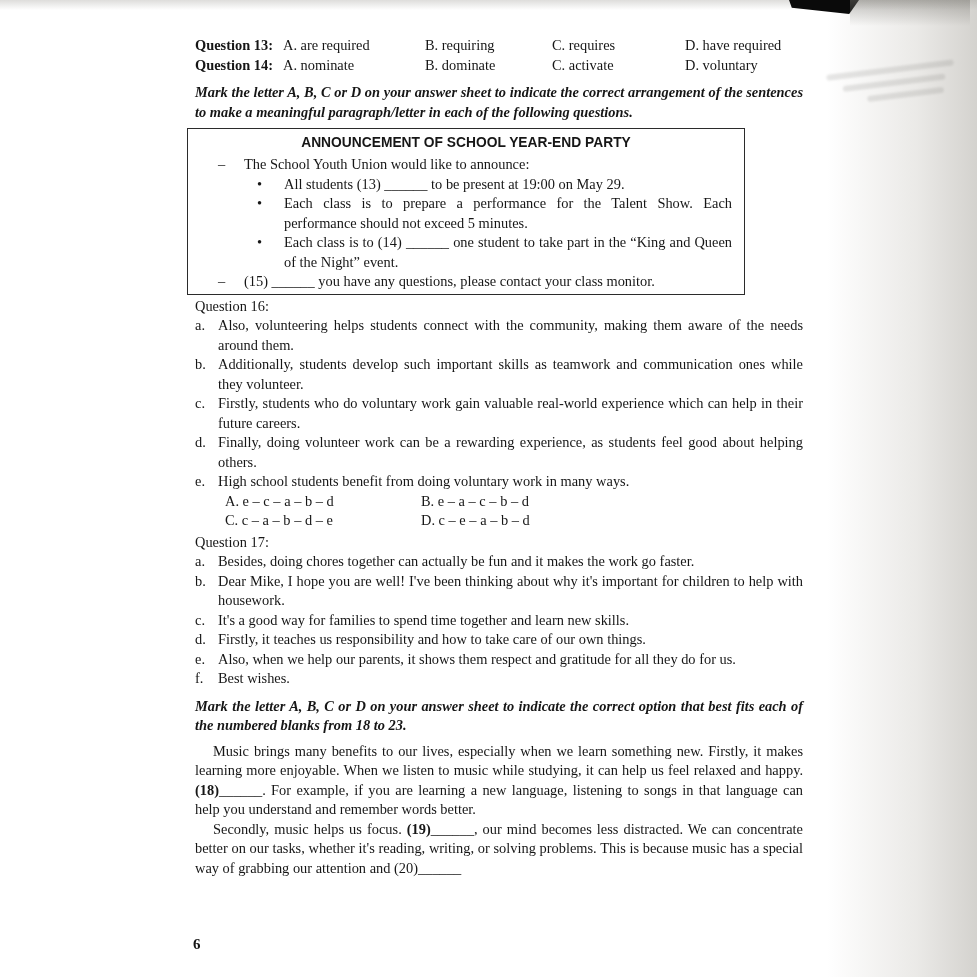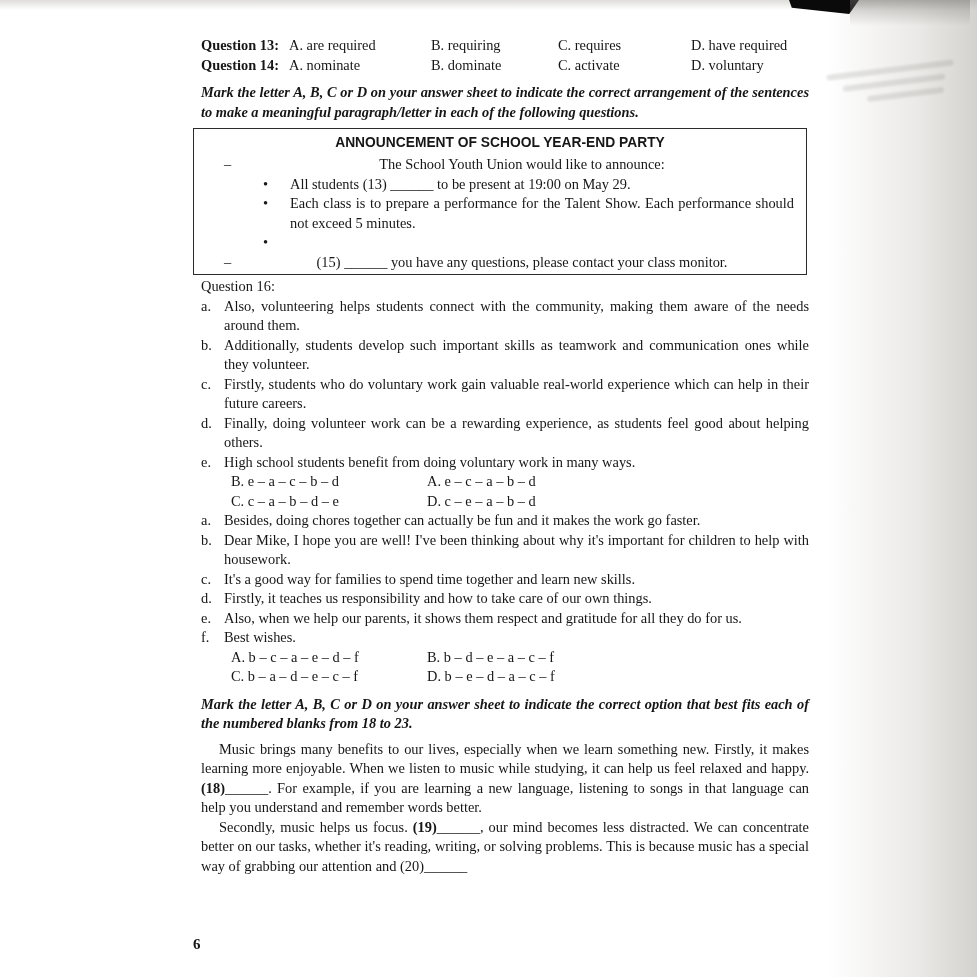--- a/index.html
+++ b/index.html
@@ -33,47 +33,47 @@
   }
   .ghost{
     position:absolute;left:828px;top:60px;width:128px;height:52px;
     transform:rotate(-7deg);opacity:0.16;filter:blur(1px);pointer-events:none;
   }
   .ghost i{display:block;height:6px;margin:7px 0;background:#6b6a66;border-radius:3px;}
   .ghost i:nth-child(2){width:80%;margin-left:12%;}
   .ghost i:nth-child(3){width:60%;margin-left:30%;}
 
   .content{
-    position:absolute;left:201px;top:36px;width:608px;
+    position:absolute;left:195px;top:36px;width:608px;
     font-size:14.4px;line-height:19.5px;
   }
 
   
   .mcq-row{display:grid;grid-template-columns:88px 142px 127px 133px 1fr;}
   .mcq-row .lbl{font-weight:bold;white-space:nowrap;}
   .mcq-row span{white-space:nowrap;}
 
   .instruction{
     font-weight:bold;font-style:italic;text-align:justify;
     margin-top:8px;
   }
 
   
   .ann-box{
     border:1.5px solid #2b2b2b;
-    margin-left:-8px;width:614px;box-sizing:border-box;
+    margin-left:-8px;width:558px;box-sizing:border-box;
     padding:4px 12px 2px 12px;margin-top:6px;
   }
   .ann-title{
     text-align:center;font-family:"Liberation Sans", sans-serif;
     font-weight:bold;font-size:13.8px;line-height:20px;margin-bottom:2px;
   }
   .ann-dash{display:flex;padding-left:18px;}
   .ann-dash .mk{width:26px;flex:none;}
-  .ann-dash .tx{flex:1;text-align:center;}
+  .ann-dash .tx{flex:1;}
   .ann-bullet{display:flex;padding-left:57px;}
   .ann-bullet .mk{width:27px;flex:none;}
   .ann-bullet .tx{flex:1;text-align:justify;}
 
   .qlabel{font-weight:normal;margin-top:2px;}
 
   .item{display:flex;}
   .item .lt{width:23px;flex:none;}
   .item .tx{flex:1;text-align:justify;}
 
@@ -130,20 +130,21 @@
       <div class="ann-bullet">
         <span class="mk">•</span>
         <span class="tx">All students (13) ______ to be present at 19:00 on May 29.</span>
       </div>
       <div class="ann-bullet">
         <span class="mk">•</span>
         <span class="tx">Each class is to prepare a performance for the Talent Show. Each performance should not exceed 5 minutes.</span>
       </div>
       <div class="ann-bullet">
         <span class="mk">•</span>
+        <span class="tx">Each class is to (14) ______ one student to take part in the “King and Queen of the Night” event.</span>
       </div>
       <div class="ann-dash">
         <span class="mk">–</span>
         <span class="tx">(15) ______ you have any questions, please contact your class monitor.</span>
       </div>
     </div>
 
     <div class="qlabel">Question 16:</div>
     <div class="item">
       <span class="lt">a.</span>
@@ -159,26 +160,27 @@
     </div>
     <div class="item">
       <span class="lt">d.</span>
       <span class="tx">Finally, doing volunteer work can be a rewarding experience, as students feel good about helping others.</span>
     </div>
     <div class="item">
       <span class="lt">e.</span>
       <span class="tx">High school students benefit from doing voluntary work in many ways.</span>
     </div>
     <div class="ans-grid">
+      <span>A. e – c – a – b – d</span>
       <span>B. e – a – c – b – d</span>
-      <span>A. e – c – a – b – d</span>
       <span>C. c – a – b – d – e</span>
       <span>D. c – e – a – b – d</span>
     </div>
 
+    <div class="qlabel">Question 17:</div>
     <div class="item">
       <span class="lt">a.</span>
       <span class="tx">Besides, doing chores together can actually be fun and it makes the work go faster.</span>
     </div>
     <div class="item">
       <span class="lt">b.</span>
       <span class="tx">Dear Mike, I hope you are well! I've been thinking about why it's important for children to help with housework.</span>
     </div>
     <div class="item">
       <span class="lt">c.</span>
@@ -188,26 +190,20 @@
       <span class="lt">d.</span>
       <span class="tx">Firstly, it teaches us responsibility and how to take care of our own things.</span>
     </div>
     <div class="item">
       <span class="lt">e.</span>
       <span class="tx">Also, when we help our parents, it shows them respect and gratitude for all they do for us.</span>
     </div>
     <div class="item">
       <span class="lt">f.</span>
       <span class="tx">Best wishes.</span>
-    </div>
-    <div class="ans-grid">
-      <span>A. b – c – a – e – d – f</span>
-      <span>B. b – d – e – a – c – f</span>
-      <span>C. b – a – d – e – c – f</span>
-      <span>D. b – e – d – a – c – f</span>
     </div>
 
     <div class="instruction">Mark the letter A, B, C or D on your answer sheet to indicate the correct option that best fits each of the numbered blanks from 18 to 23.</div>
 
     <div class="passage">
       <p class="p1"><span>Music brings many benefits to our lives, especially when we learn something new. Firstly, it makes learning more enjoyable. When we listen to music while studying, it can help us feel relaxed and happy. </span><span style="font-weight: bold;">(18)</span><span>______. For example, if you are learning a new language, listening to songs in that language can help you understand and remember words better.</span></p>
       <p class="p2"><span>Secondly, music helps us focus. </span><span style="font-weight: bold;">(19)</span><span>______, our mind becomes less distracted. We can concentrate better on our tasks, whether it's reading, writing, or solving problems. This is because music has a special way of grabbing our attention and </span><span style="font-weight: normal;">(20)</span><span>______</span></p>
     </div>
 
   </div>

